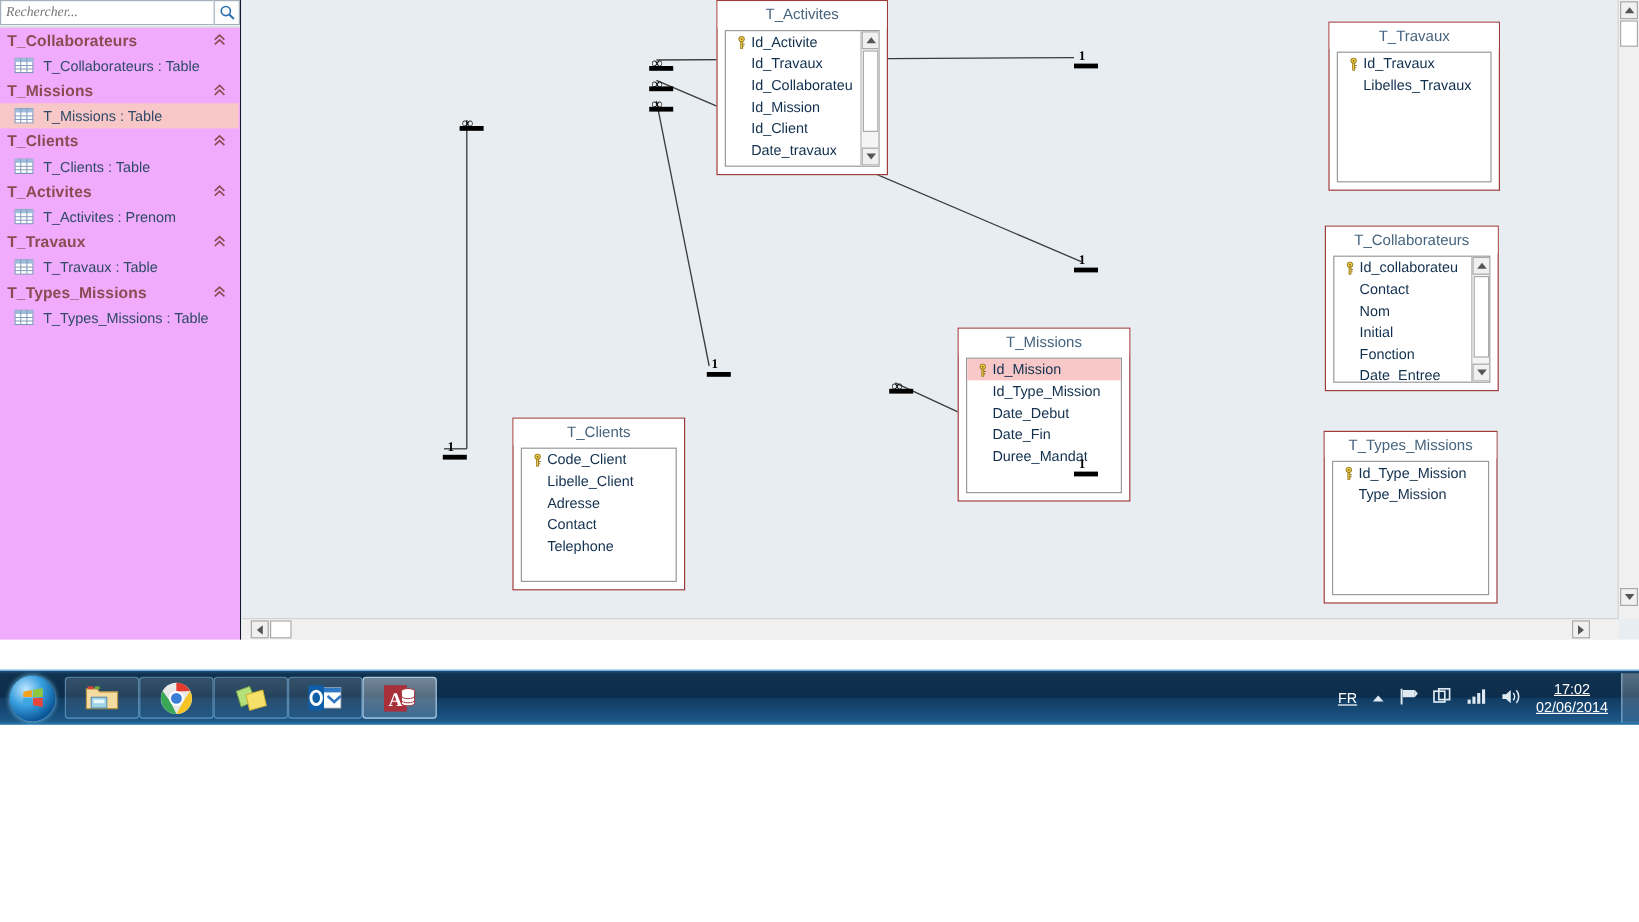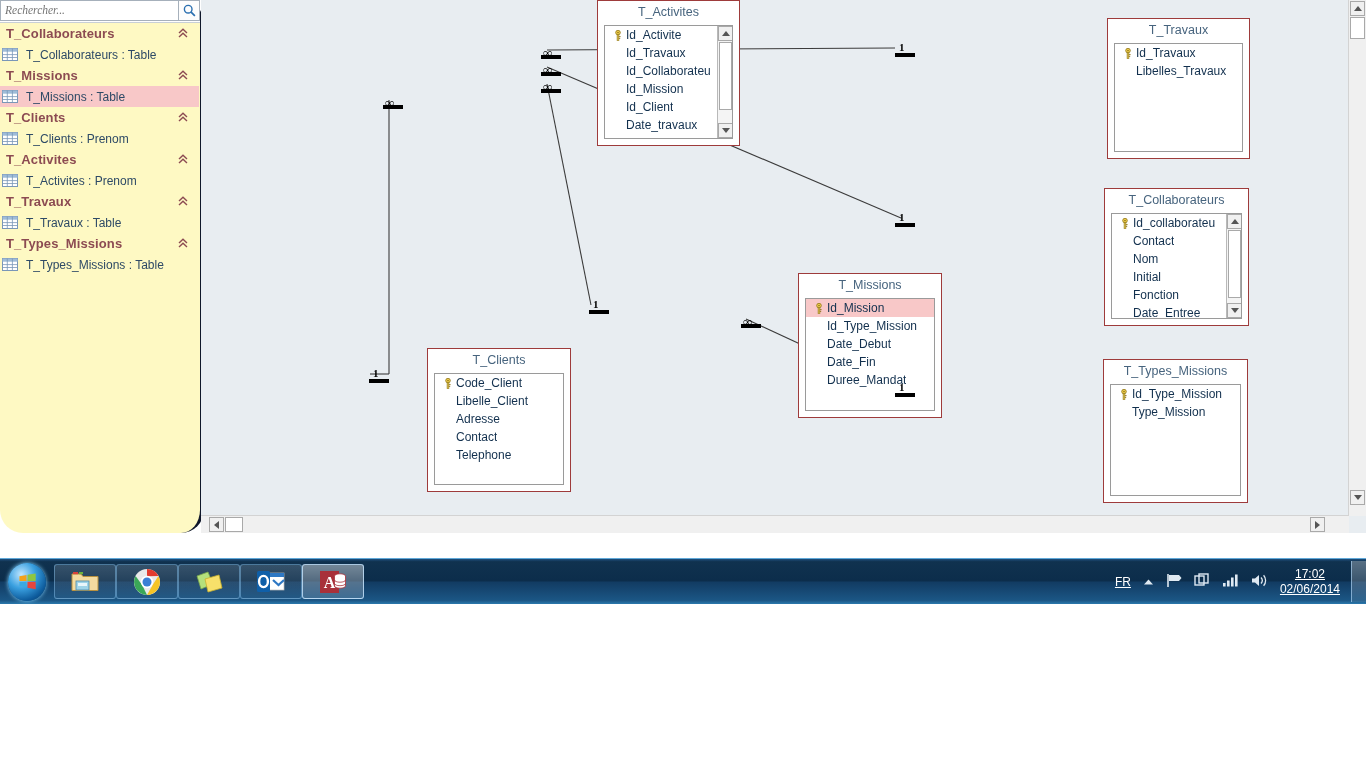--- a/index.html
+++ b/index.html
@@ -8,21 +8,21 @@
     background:#ffffff;
     font-family:"Liberation Sans", sans-serif;
     font-size:12px;
     overflow:hidden;
     position:relative;
   }
   
   #app-window{position:absolute;left:0;top:0;width:1366px;height:558px;background:#ffffff;}
 
   
-  #nav-pane{position:absolute;left:0;top:0;width:200px;height:533px;background:#fef9c3;border-right:4px solid #0f172a;border-radius:23px;}
+  #nav-pane{position:absolute;left:0;top:0;width:200px;height:533px;background:#f0abfc;border-right:1px solid #0f172a;}
   #search-row{position:relative;height:22px;border-bottom:1px solid #c8cfd6;background:#ffffff;}
   #search-input{
     position:absolute;left:0;top:0;width:178px;height:21px;line-height:21px;
     border:1px solid #a6b0bb;border-right:none;box-sizing:border-box;
     padding-left:4px;font-style:italic;color:#4a4a4a;font-size:11.5px;background:#fff;
     font-family:"Liberation Serif", serif;
   }
   #search-btn{
     position:absolute;left:178px;top:0;width:22px;height:21px;box-sizing:border-box;
     border:1px solid #a6b0bb;background:#fdfdfd;display:flex;align-items:center;justify-content:center;
@@ -30,21 +30,21 @@
   .mag{width:13px;height:13px;display:block;}
 
   #nav-list{position:absolute;left:0;top:23px;width:199px;}
   .grp-header{
     height:21px;display:flex;align-items:center;position:relative;
     font-weight:bold;font-size:13px;color:#8c4b52;padding-left:6px;
   }
   .grp-header .grp-label{letter-spacing:.1px;}
   .chev{position:absolute;right:10px;top:4px;width:12px;height:12px;}
   .nav-item{
-    height:21px;display:flex;align-items:center;padding-left:2px;font-size:12px;color:#2e4a66;
+    height:21px;display:flex;align-items:center;padding-left:12px;font-size:12px;color:#2e4a66;
   }
   .nav-item.selected{background:#f8c8c8;}
   .tbl-ico{width:16px;height:13px;margin-right:8px;flex:0 0 auto;display:block;}
 
   
   #canvas-wrap{position:absolute;left:201px;top:0;width:1165px;height:533px;background:#e8edf1;overflow:hidden;}
   #canvas{position:absolute;left:0;top:0;width:1145px;height:515px;}
   #vscroll{position:absolute;right:0;top:0;width:17px;height:516px;background:#f0f0f0;border-left:1px solid #d3d3d3;}
   #hscroll{position:absolute;left:0;bottom:0;width:1148px;height:17px;background:#f0f0f0;border-top:1px solid #d3d3d3;}
   .sb-btn{
@@ -174,21 +174,21 @@
         </div>
         <div class="nav-item">
           <svg class="tbl-ico" viewBox="0 0 16 13">
     <rect x="0.5" y="0.5" width="15" height="12" fill="#ffffff" stroke="#7a97b8" stroke-width="1"></rect>
     <rect x="0.5" y="0.5" width="15" height="3.2" fill="#9fbcd8"></rect>
     <line x1="5.3" y1="0.5" x2="5.3" y2="12.5" stroke="#7a97b8" stroke-width=".8"></line>
     <line x1="10.4" y1="0.5" x2="10.4" y2="12.5" stroke="#7a97b8" stroke-width=".8"></line>
     <line x1="0.5" y1="6.6" x2="15.5" y2="6.6" stroke="#7a97b8" stroke-width=".8"></line>
     <line x1="0.5" y1="9.5" x2="15.5" y2="9.5" stroke="#7a97b8" stroke-width=".8"></line>
   </svg>
-          <span>T_Clients : Prenom</span>
+          <span>T_Clients : Table</span>
         </div>
         <div class="grp-header">
           <span class="grp-label">T_Activites</span>
           <svg class="chev" viewBox="0 0 12 12">
     <path d="M2 6 L6 2.2 L10 6" fill="none" stroke="#8c4b52" stroke-width="1.4"></path>
     <path d="M2 10 L6 6.2 L10 10" fill="none" stroke="#8c4b52" stroke-width="1.4"></path>
   </svg>
         </div>
         <div class="nav-item">
           <svg class="tbl-ico" viewBox="0 0 16 13">

